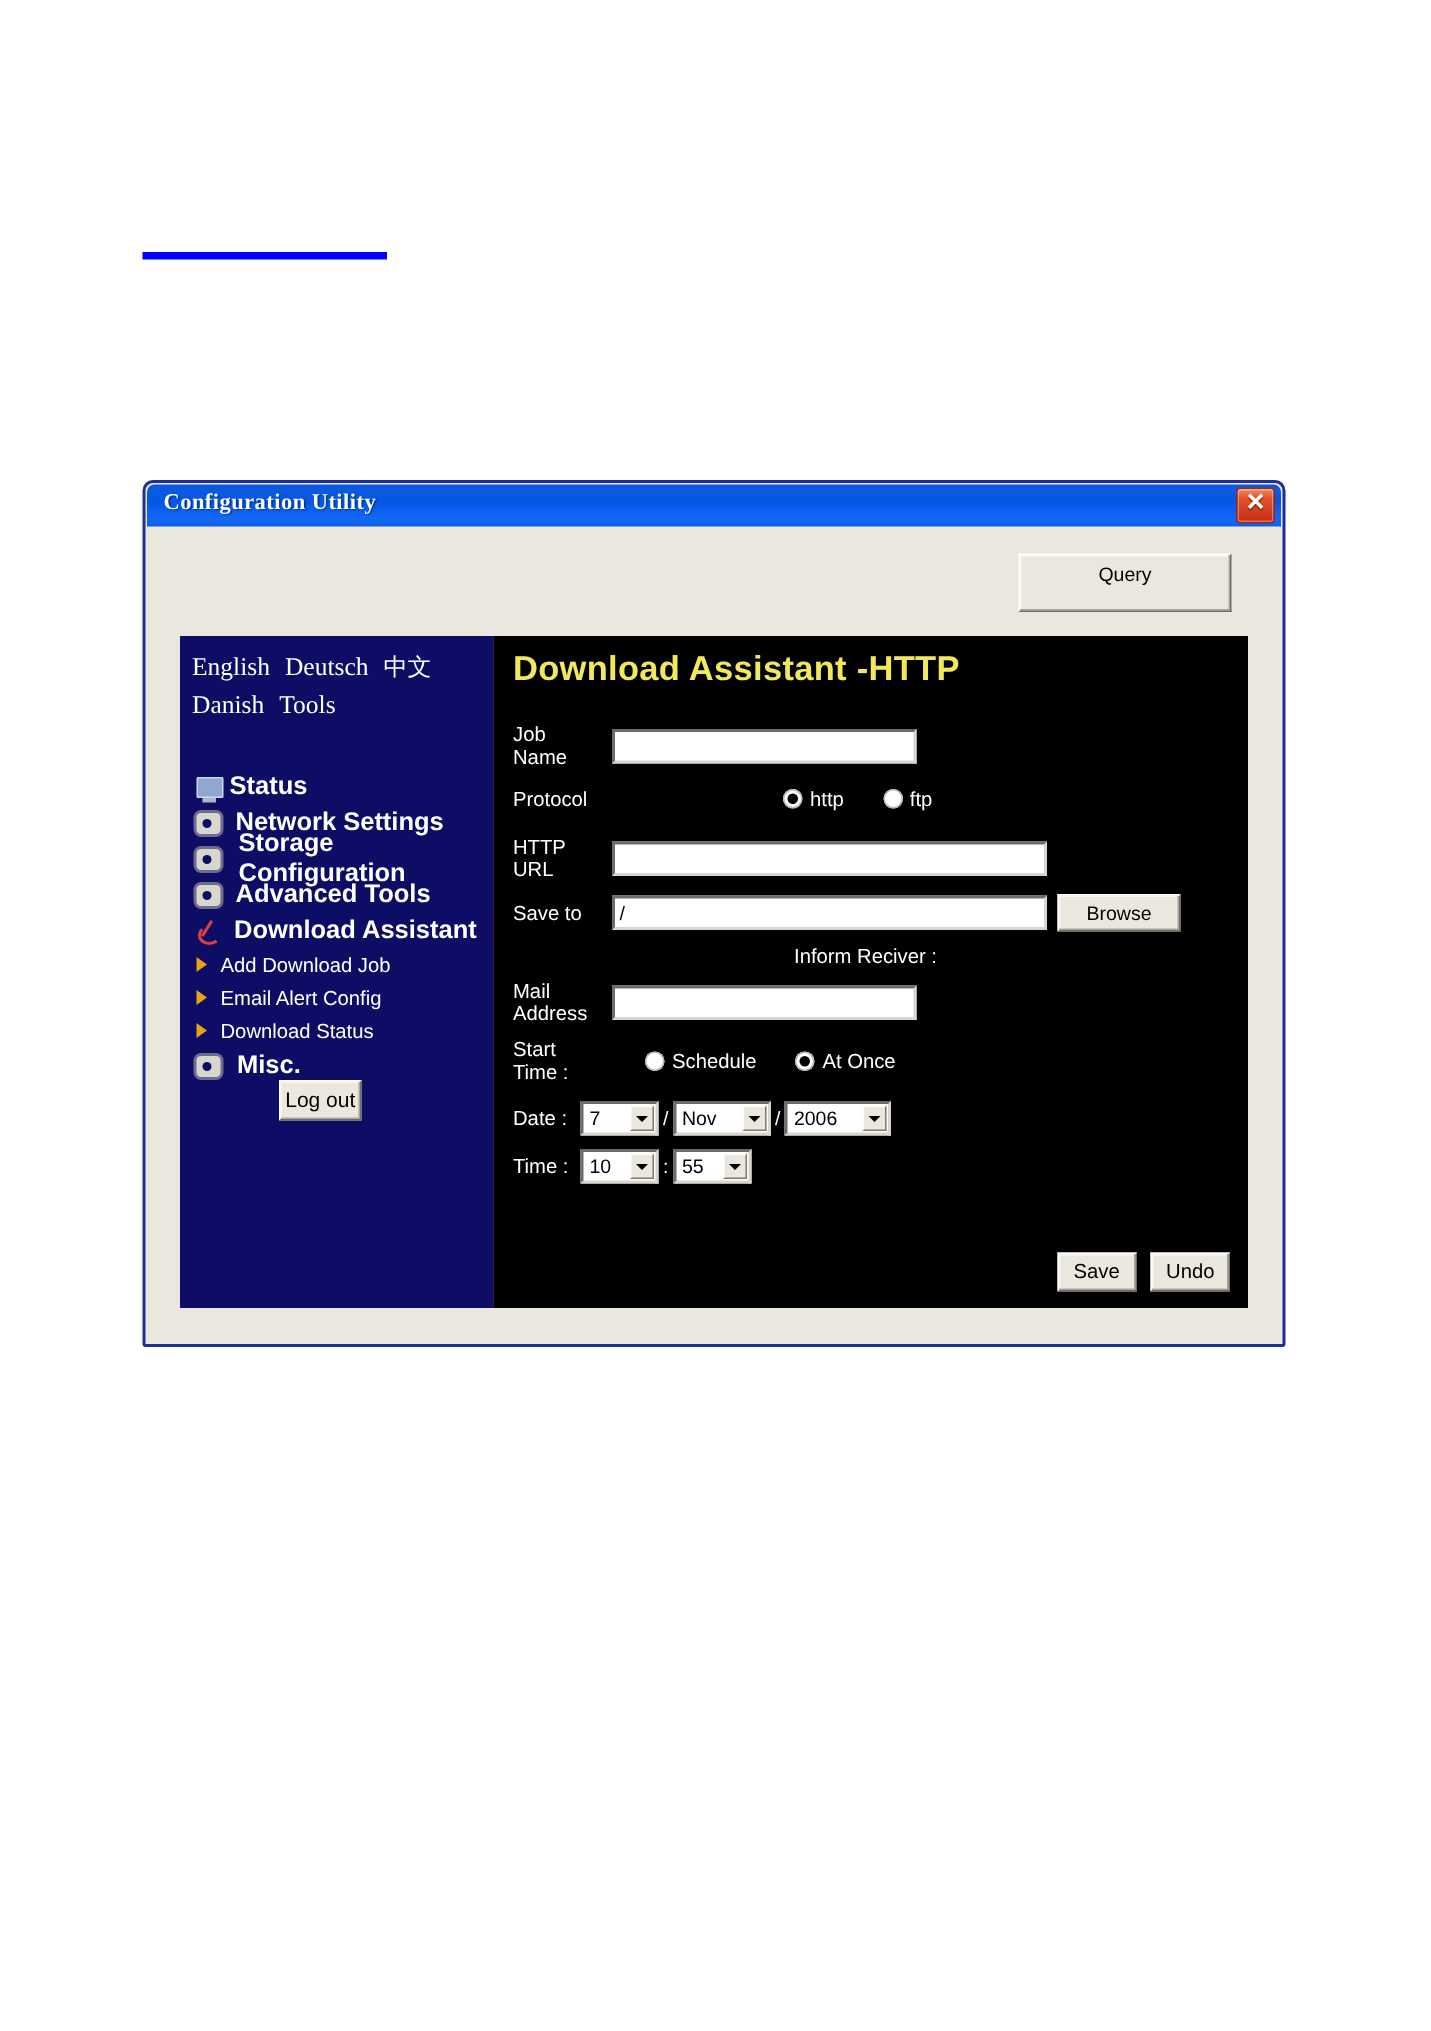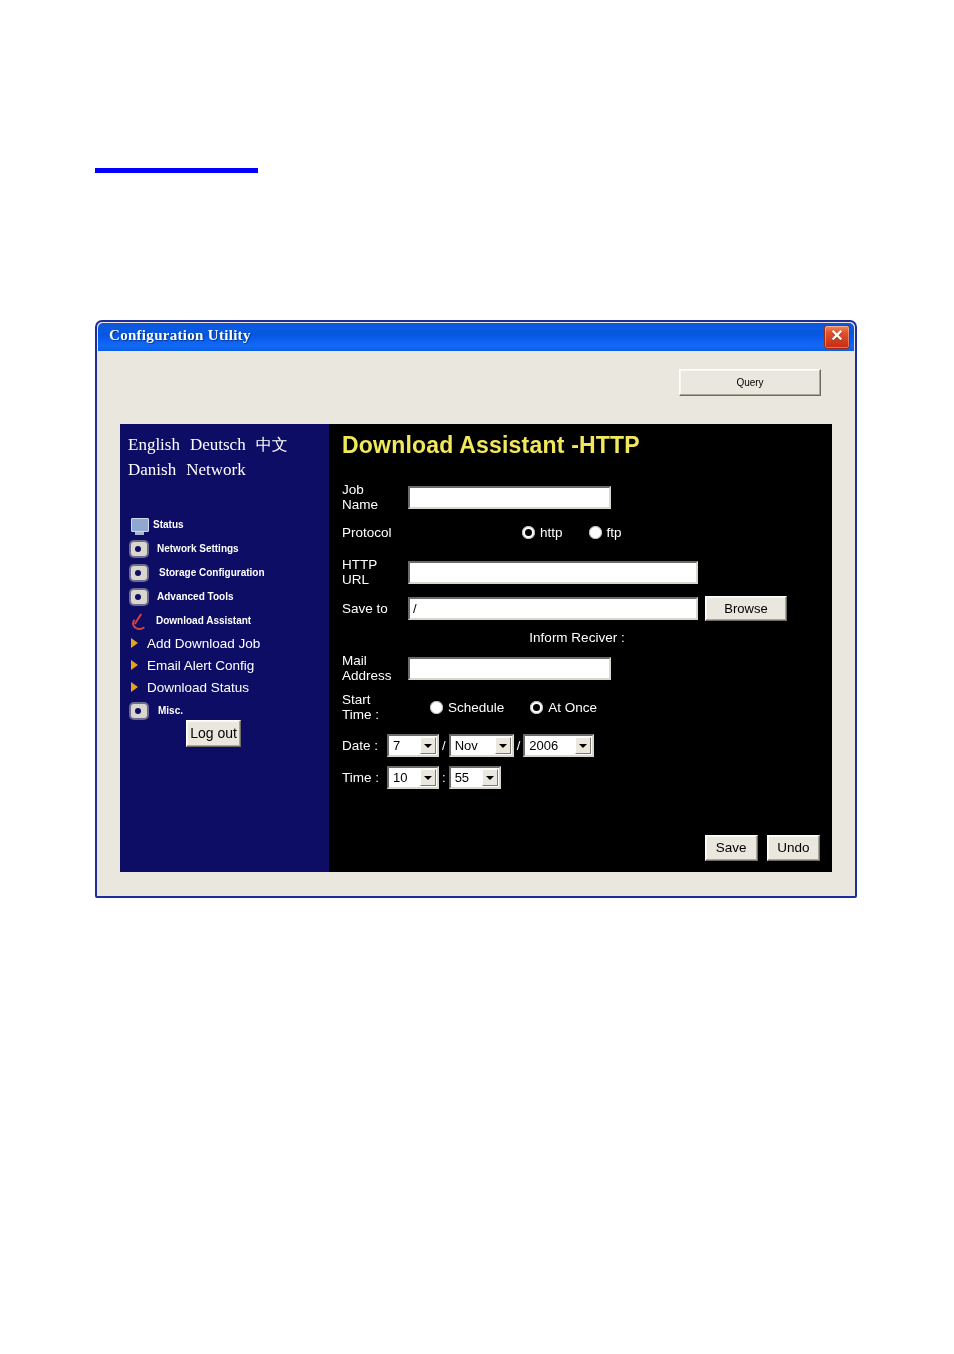--- a/index.html
+++ b/index.html
@@ -133,22 +133,22 @@
     color: #000;
     cursor: pointer;
     box-sizing: border-box;
     text-align: center;
   }
   .query-btn {
     position: absolute;
     left: 582px;
     top: 13px;
     width: 142px;
-    height: 27px;
-    font-size: 10px;
+    height: 39px;
+    font-size: 13px;
     line-height: 25px;
   }
 
   
   .panel {
     position: absolute;
     left: 23px;
     top: 102px;
     width: 712px;
     height: 448px;
@@ -186,21 +186,21 @@
     position: absolute;
     left: 0;
     top: 88px;
     width: 209px;
   }
   .nav-item {
     display: flex;
     align-items: center;
     height: 24px;
     color: #ffffff;
-    font-size: 10px;
+    font-size: 17px;
     font-weight: bold;
     padding-left: 11px;
     cursor: pointer;
   }
   .nav-item .lbl { margin-left: 4px; }
   .ico {
     width: 16px; height: 15px;
     position: relative;
     flex: 0 0 16px;
   }
@@ -481,21 +481,21 @@
     <div class="btn query-btn">Query</div>
   </div>
 
   <div class="panel">
 
     <div class="sidebar">
 
       <div class="lang">
         <span class="l">English</span><span class="l">Deutsch</span><span class="l cjk">中文</span>
         <br>
-        <span class="l">Danish</span><span class="l">Network</span>
+        <span class="l">Danish</span><span class="l">Tools</span>
       </div>
 
       <div class="nav">
 
         <div class="nav-item">
           <span class="ico ico-monitor"></span>
           <span class="lbl">Status</span>
         </div>
 
         <div class="nav-item">

